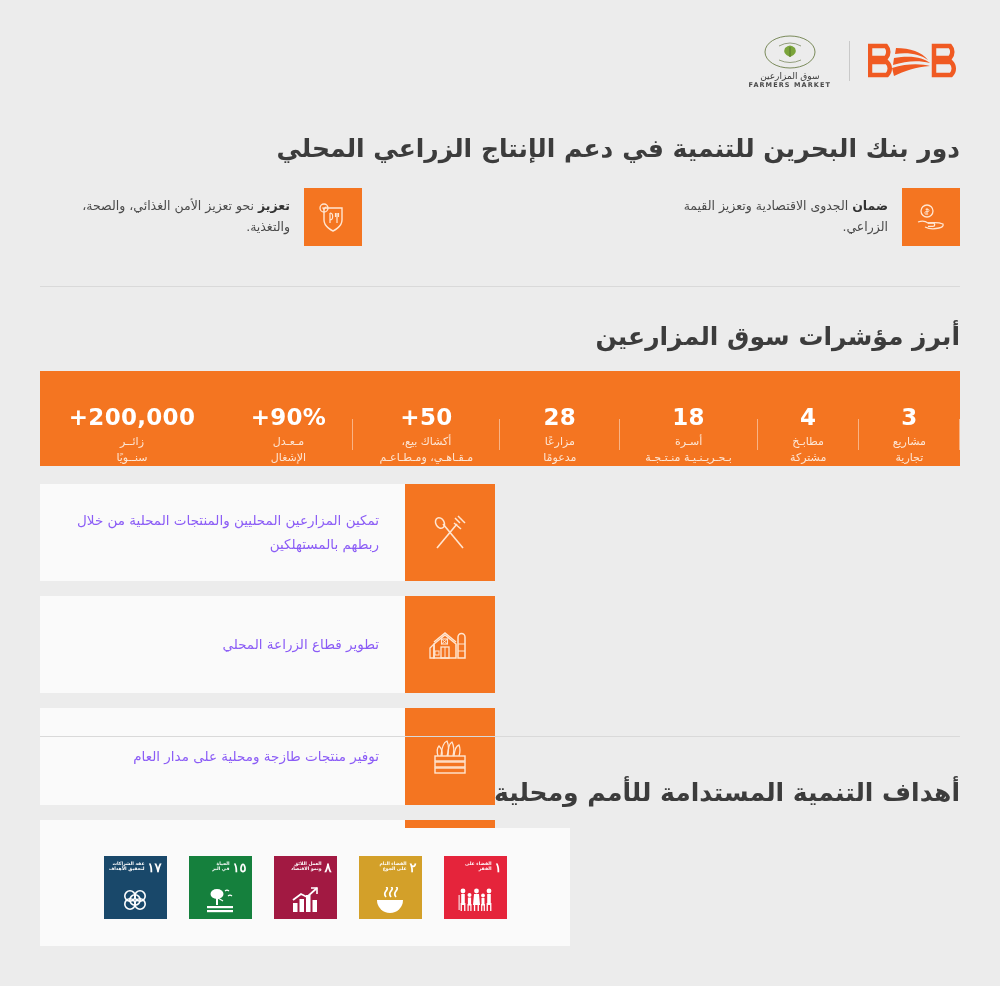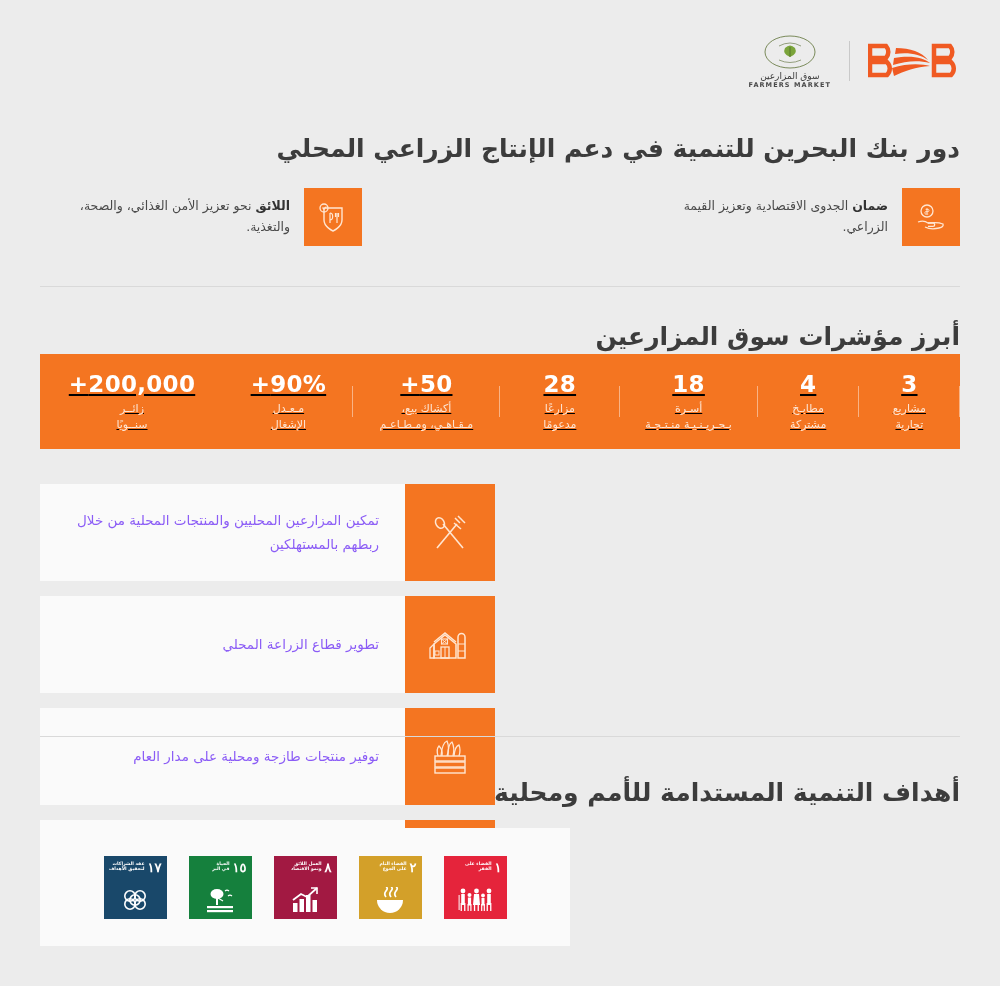--- a/index.html
+++ b/index.html
@@ -31,21 +31,21 @@
 
   
   .pillars { position:absolute; top:186px; left:40px; right:40px; height:62px; display:flex; flex-direction:row-reverse; justify-content:space-between; }
   .pillar { display:flex; flex-direction:row; align-items:center; gap:14px; }
   .pillar-ico { width:58px; height:58px; background:#f47521; flex:0 0 58px; display:flex; align-items:center; justify-content:center; }
   .pillar-ico svg { display:block; }
   .pillar-txt { font-size:12.5px; line-height:1.65; color:#4a4a4a; text-align:right; max-width:250px; }
   .pillar-txt b { color:#333; font-weight:bold; }
 
   
-  .stats { position:absolute; top:354px; left:40px; right:40px; height:95px; background:#f47521; display:flex; flex-direction:row-reverse; align-items:center;text-decoration:underline; }
+  .stats { position:absolute; top:371px; left:40px; right:40px; height:95px; background:#f47521; display:flex; flex-direction:row-reverse; align-items:flex-end; }
   .stat { flex:1 1 auto; position:relative; padding:0 6px; text-align:center; }
   .stat + .stat::after { content:""; position:absolute; right:0; top:16px; bottom:16px; width:1px; background:rgba(255,255,255,.45); }
   .stat-num { font-size:23px; font-weight:bold; color:#fff; line-height:1.25; letter-spacing:.3px; }
   .stat-lbl { font-size:11px; color:#fde6d5; line-height:1.45; margin-top:2px; }
   .s-200 { flex:0 0 20%; } .s-90 { flex:0 0 14%; } .s-50 { flex:0 0 16%; }
   .s-21 { flex:0 0 13%; } .s-18 { flex:0 0 15%; } .s-4 { flex:0 0 11%; } .s-3 { flex:0 0 11%; }
 
   
   .cards { position:absolute; top:484px; left:40px; right:40px; display:flex; flex-direction:row-reverse; flex-wrap:wrap; gap:15px 18px; }
   .card { width:455px; height:97px; background:#fafafa; display:flex; flex-direction:row; align-items:stretch; }
@@ -105,21 +105,21 @@
       <div class="pillar-ico">
         <svg width="34" height="34" viewBox="0 0 34 34" aria-hidden="true">
           <path d="M8,8 h18 v12 c0,7 -9,11 -9,11 c0,0 -9,-4 -9,-11 z" fill="none" stroke="#ffe6d2" stroke-width="1.4"></path>
           <circle cx="8" cy="8" r="4" fill="none" stroke="#ffe6d2" stroke-width="1.3"></circle>
           <path d="M6.4,7.6 l1.6,1.6 l2.4,-2.6" fill="none" stroke="#ffe6d2" stroke-width="1.1"></path>
           <path d="M14,13 v10 M14,13 a2.6,3.4 0 0 1 0,7" fill="none" stroke="#ffe6d2" stroke-width="1.2"></path>
           <path d="M21,13 v10 M19.5,13 v4 M22.5,13 v4" fill="none" stroke="#ffe6d2" stroke-width="1.2"></path>
         </svg>
       </div>
       <div class="pillar-txt">
-        <b>اللائق</b><span> نحو تعزيز الأمن الغذائي، والصحة، والتغذية.</span>
+        <b>تعزيز</b><span> نحو تعزيز الأمن الغذائي، والصحة، والتغذية.</span>
       </div>
     </div>
 
     <div class="pillar">
       <div class="pillar-ico">
         <svg width="34" height="34" viewBox="0 0 34 34" aria-hidden="true">
           <circle cx="13" cy="11" r="6" fill="none" stroke="#ffe6d2" stroke-width="1.3"></circle>
           <path d="M13,8.2 v5.6 M11.6,9.3 h2.6 a1.3,1.3 0 0 1 0,2.4 h-2.6 a1.3,1.3 0 0 0 0,2.4 h2.6" fill="none" stroke="#ffe6d2" stroke-width="1"></path>
           <path d="M4,22 q6,-2 10,1 h5 a1.7,1.7 0 0 1 0,3.4 h-5" fill="none" stroke="#ffe6d2" stroke-width="1.3"></path>
           <path d="M14,23 q10,-1 15,1 q1,3 -4,4 q-8,2 -14,-1" fill="none" stroke="#ffe6d2" stroke-width="1.3"></path>

